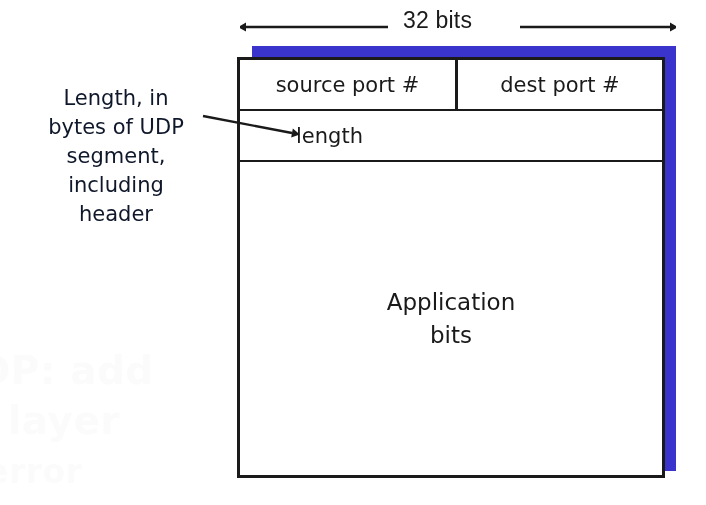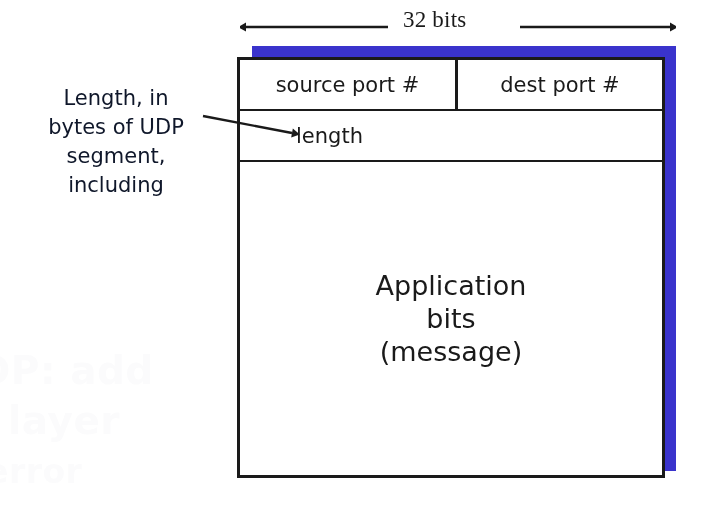--- a/index.html
+++ b/index.html
@@ -35,21 +35,21 @@
     position: absolute;
     left: 240px;
     top: 8px;
     width: 436px;
     height: 38px;
   }
   #bits-label {
     position: absolute;
     left: 403px;
     top: 7px;
-    font-family: Liberation Serif, serif;
+    font-family: Liberation Sans, sans-serif;
     font-size: 23px;
     color: #1a1a1a;
     white-space: nowrap;
     letter-spacing: 0.2px;
   }
 
   
   #blue-shadow {
     position: absolute;
     left: 252px;
@@ -99,21 +99,21 @@
     position: relative;
     width: 100%;
     height: 313px;
     display: flex;
     align-items: center;
     justify-content: center;
   }
   #data-text {
     text-align: center;
     font-family: "DejaVu Sans", sans-serif;
-    font-size: 27px;
+    font-size: 23px;
     line-height: 33px;
     color: #1a1a1a;
   }
 
   
   #length-note {
     position: absolute;
     left: 16px;
     top: 84px;
     width: 200px;
@@ -164,31 +164,31 @@
     </div>
 
     <div class="hdr-row">
       <div class="hdr-cell cell-left align-start">length</div>
     </div>
 
     <div id="data-region">
       <div id="data-text">
         <div>Application</div>
         <div>bits</div>
-        <div>(message)</div>
       </div>
     </div>
 
   </div>
 
   <div id="length-note">
     <div>Length, in</div>
     <div>bytes of UDP</div>
     <div>segment,</div>
     <div>including</div>
+    <div>header</div>
   </div>
 
   <svg id="leader-line" viewBox="0 0 104 36" xmlns="http://www.w3.org/2000/svg">
     <defs>
       <marker id="arrLead" markerWidth="11" markerHeight="11" refX="2" refY="5.5" orient="auto" markerUnits="userSpaceOnUse">
         <path d="M2,1 L10,5.5 L2,10 Z" fill="#1a1a1a"></path>
       </marker>
     </defs>
     <line x1="3" y1="8" x2="92" y2="25" stroke="#1a1a1a" stroke-width="2.4" marker-end="url(#arrLead)"></line>
   </svg>

